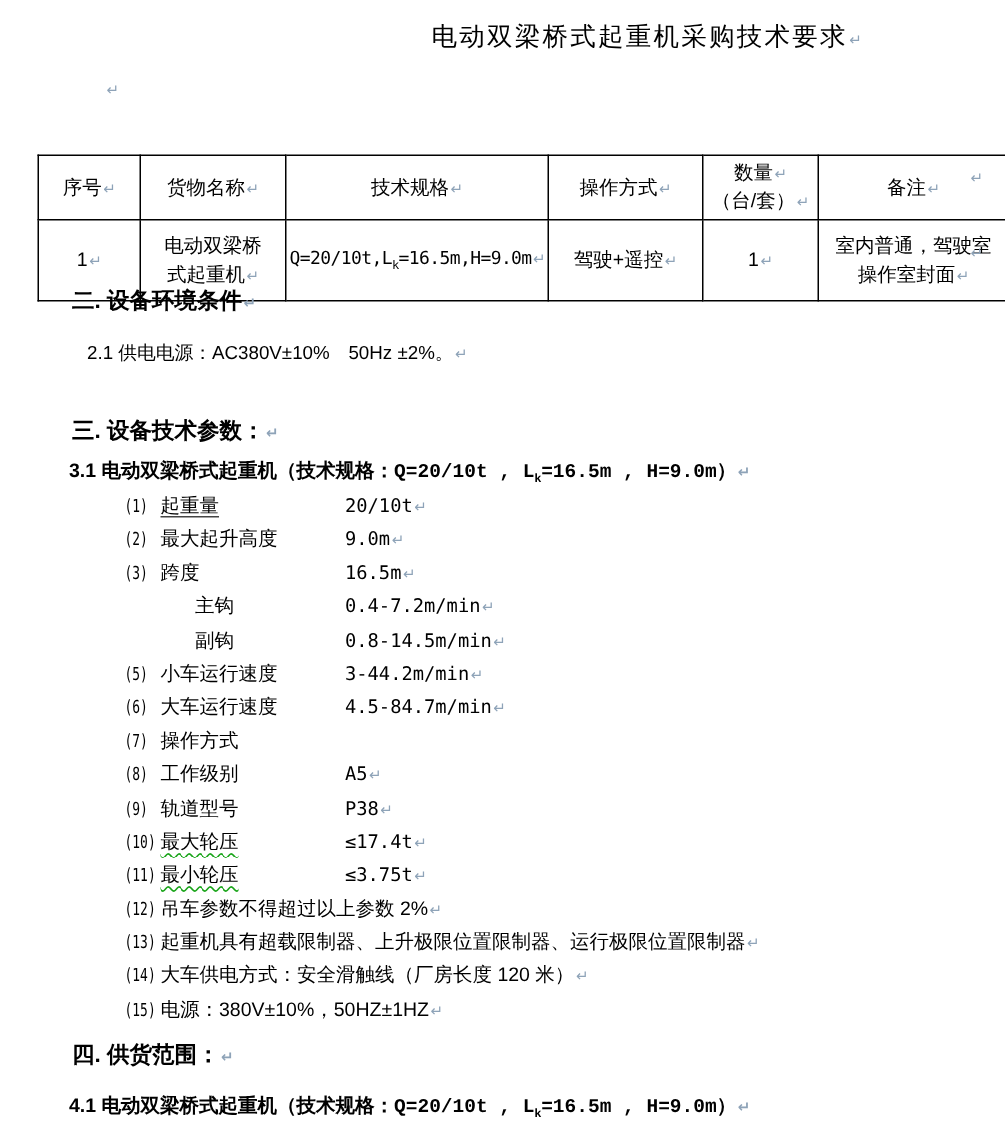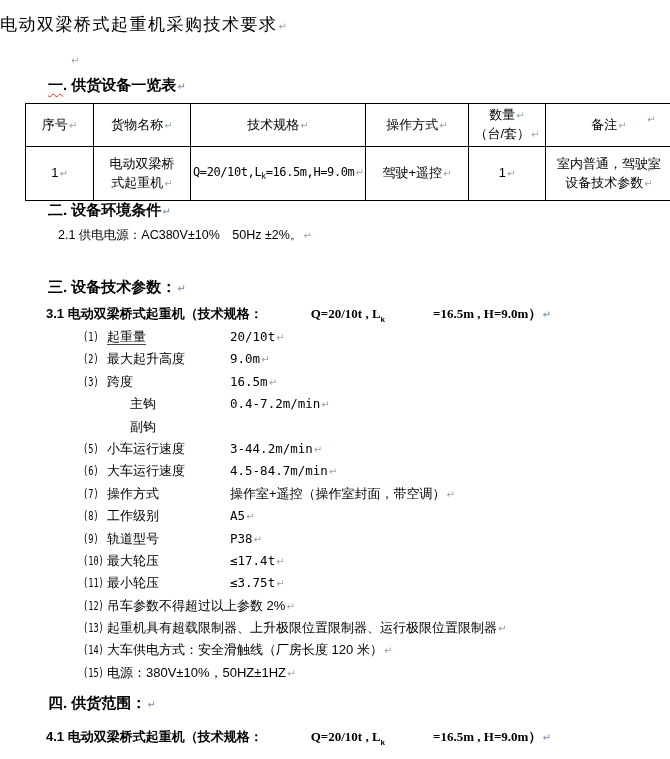--- a/index.html
+++ b/index.html
@@ -3,32 +3,32 @@
 <meta charset="utf-8">
 <style>
   html,body { margin:0; padding:0; background:#fff; }
   .page {
     position:relative; width:670px; height:759px; background:#ffffff;
     font-family:"Liberation Sans", sans-serif; color:#000; overflow:hidden;
   }
   .pil { color:#8ea3b8; font-family:"DejaVu Sans", sans-serif; font-size:10px; margin-left:1px; }
 
   .title {
-    position:absolute; top:13px; left:0; width:576px; text-align:left;
+    position:absolute; top:13px; left:0; width:576px; text-align:right;
     font-size:17px; letter-spacing:1.5px; font-weight:500; white-space:nowrap;
   }
   .blank-pil { position:absolute; top:55px; left:70px; }
 
   .h-major { position:absolute; left:48px; font-size:15px; font-weight:bold; white-space:nowrap; }
   .h1 { top:76px; }
-  .h2 { top:201px; }
+  .h2 { top:191px; }
   .h3 { top:278px; }
   .h4 { top:694px; }
   .wavy-red { text-decoration:underline; text-decoration-style:wavy; text-decoration-color:#e8281e; text-decoration-thickness:1px; text-underline-offset:3px; }
-  .wavy-green { text-decoration-style:wavy; text-decoration-color:#18a418; text-decoration-thickness:1px; text-underline-offset:3px;text-align:right; }
+  .wavy-green { text-decoration:underline; text-decoration-style:wavy; text-decoration-color:#18a418; text-decoration-thickness:1px; text-underline-offset:3px;text-align:right; }
   .u-solid { text-decoration:underline; text-decoration-thickness:1px; text-underline-offset:3px; text-decoration-color:#444;text-align:right; }
 
   table.supply {
     position:absolute; left:25px; top:103px; border-collapse:collapse;
     table-layout:fixed; width:617px; font-size:13px;
   }
   table.supply td {
     border:1px solid #000; text-align:center; vertical-align:middle;
     padding:1px 2px; line-height:1.45; overflow:hidden;
   }
@@ -40,21 +40,21 @@
   .rowend-1 { top:114px; }
   .rowend-2 { top:164px; }
 
   .envline { position:absolute; left:58px; font-size:12.5px; white-space:nowrap; }
   .e21 { top:227px; }
   .e22 { top:252px; }
 
   .hsub { position:absolute; left:46px; font-size:13px; font-weight:bold; white-space:nowrap; }
   .h31 { top:305px; }
   .h41 { top:728px; }
-  .hsub .latin { font-family:Liberation Serif, serif;margin-left:48px; }
+  .hsub .latin { font-family:Liberation Mono, monospace; }
 
   .params { position:absolute; left:83px; top:326px; width:575px; }
   .prow { position:relative; height:22.4px; line-height:22.4px; font-size:13px; white-space:nowrap; }
   .pnum { display:inline-block; width:24px; }
   .pnum > span {
     display:inline-block; transform:scaleX(0.72); transform-origin:0 60%;
     font-family:"DejaVu Sans Mono", monospace; font-size:12px;
   }
   .pval {
     position:absolute; left:147px; top:0;
@@ -65,21 +65,20 @@
 </style>
 </head>
 <body>
 
 <div class="page">
 
   <div class="title"><span>电动双梁桥式起重机采购技术要求</span><span class="pil">↵</span></div>
 
   <span class="pil blank-pil">↵</span>
 
-  <div class="h-major h1"><span class="wavy-red">一</span><span>. 供货设备一览表</span><span class="pil">↵</span></div>
 
   <table class="supply">
     <tbody>
         <tr class="hdr">
       <td style="width:63px"><span>序号</span><span class="pil">↵</span></td>
       <td style="width:92px"><span>货物名称</span><span class="pil">↵</span></td>
       <td style="width:170px"><span>技术规格</span><span class="pil">↵</span></td>
       <td style="width:98px"><span>操作方式</span><span class="pil">↵</span></td>
       <td style="width:72px">
             <div><span>数量</span><span class="pil">↵</span></div>
@@ -91,44 +90,44 @@
       <td><span>1</span><span class="pil">↵</span></td>
       <td>
             <div>电动双梁桥</div>
             <div><span>式起重机</span><span class="pil">↵</span></div>
           </td>
       <td class="spec-cell"><span>Q=20/10t,L</span><sub>k</sub><span>=16.5m,H=9.0m</span><span class="pil">↵</span></td>
       <td><span>驾驶+遥控</span><span class="pil">↵</span></td>
       <td><span>1</span><span class="pil">↵</span></td>
       <td>
             <div>室内普通，驾驶室</div>
-            <div><span>设备技术参数</span><span class="pil">↵</span></div>
+            <div><span>操作室封面</span><span class="pil">↵</span></div>
           </td>
     </tr>
   </tbody>
     </table>
   <span class="pil rowend-pil rowend-1">↵</span>
   <span class="pil rowend-pil rowend-2">↵</span>
 
   <div class="h-major h2"><span>二. 设备环境条件</span><span class="pil">↵</span></div>
   <div class="envline e21"><span>2.1 供电电源：AC380V±10%　50Hz ±2%。</span><span class="pil">↵</span></div>
 
   <div class="h-major h3"><span>三. 设备技术参数：</span><span class="pil">↵</span></div>
 
   <div class="hsub h31"><span>3.1 电动双梁桥式起重机（技术规格：</span><span class="latin">Q=20/10t , L</span><sub>k</sub><span class="latin">=16.5m , H=9.0m</span><span>）</span><span class="pil">↵</span></div>
 
   <div class="params">
     <div class="prow"><span class="pnum"><span>(1)</span></span><span class="u-solid">起重量</span><span class="pval"><span>20/10t</span><span class="pil">↵</span></span></div>
     <div class="prow"><span class="pnum"><span>(2)</span></span><span>最大起升高度</span><span class="pval"><span>9.0m</span><span class="pil">↵</span></span></div>
     <div class="prow"><span class="pnum"><span>(3)</span></span><span>跨度</span><span class="pval"><span>16.5m</span><span class="pil">↵</span></span></div>
     <div class="prow subrow"><span class="sublabel">主钩</span><span class="pval"><span>0.4-7.2m/min</span><span class="pil">↵</span></span></div>
-    <div class="prow subrow"><span class="sublabel">副钩</span></div>
+    <div class="prow subrow"><span class="sublabel">副钩</span><span class="pval"><span>0.8-14.5m/min</span><span class="pil">↵</span></span></div>
     <div class="prow"><span class="pnum"><span>(5)</span></span><span>小车运行速度</span><span class="pval"><span>3-44.2m/min</span><span class="pil">↵</span></span></div>
     <div class="prow"><span class="pnum"><span>(6)</span></span><span>大车运行速度</span><span class="pval"><span>4.5-84.7m/min</span><span class="pil">↵</span></span></div>
-    <div class="prow"><span class="pnum"><span>(7)</span></span><span>操作方式</span><span class="pval cnval"><span>操作室+遥控（操作室封面，带空调）</span><span class="pil">↵</span></span></div>
+    <div class="prow"><span class="pnum"><span>(7)</span></span><span>操作方式</span></div>
     <div class="prow"><span class="pnum"><span>(8)</span></span><span>工作级别</span><span class="pval"><span>A5</span><span class="pil">↵</span></span></div>
     <div class="prow"><span class="pnum"><span>(9)</span></span><span>轨道型号</span><span class="pval"><span>P38</span><span class="pil">↵</span></span></div>
     <div class="prow"><span class="pnum"><span>(10)</span></span><span class="wavy-green">最大轮压</span><span class="pval"><span>≤17.4t</span><span class="pil">↵</span></span></div>
     <div class="prow"><span class="pnum"><span>(11)</span></span><span class="wavy-green">最小轮压</span><span class="pval"><span>≤3.75t</span><span class="pil">↵</span></span></div>
     <div class="prow"><span class="pnum"><span>(12)</span></span><span>吊车参数不得超过以上参数 2%</span><span class="pil">↵</span></div>
     <div class="prow"><span class="pnum"><span>(13)</span></span><span>起重机具有超载限制器、上升极限位置限制器、运行极限位置限制器</span><span class="pil">↵</span></div>
     <div class="prow"><span class="pnum"><span>(14)</span></span><span>大车供电方式：安全滑触线（厂房长度 120 米）</span><span class="pil">↵</span></div>
     <div class="prow"><span class="pnum"><span>(15)</span></span><span>电源：380V±10%，50HZ±1HZ</span><span class="pil">↵</span></div>
   </div>
 

